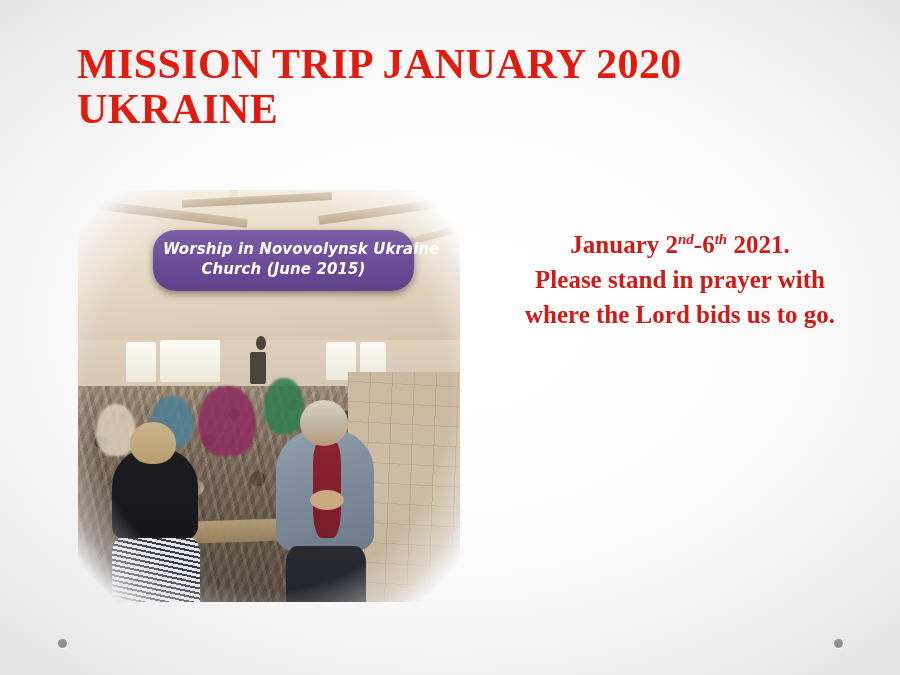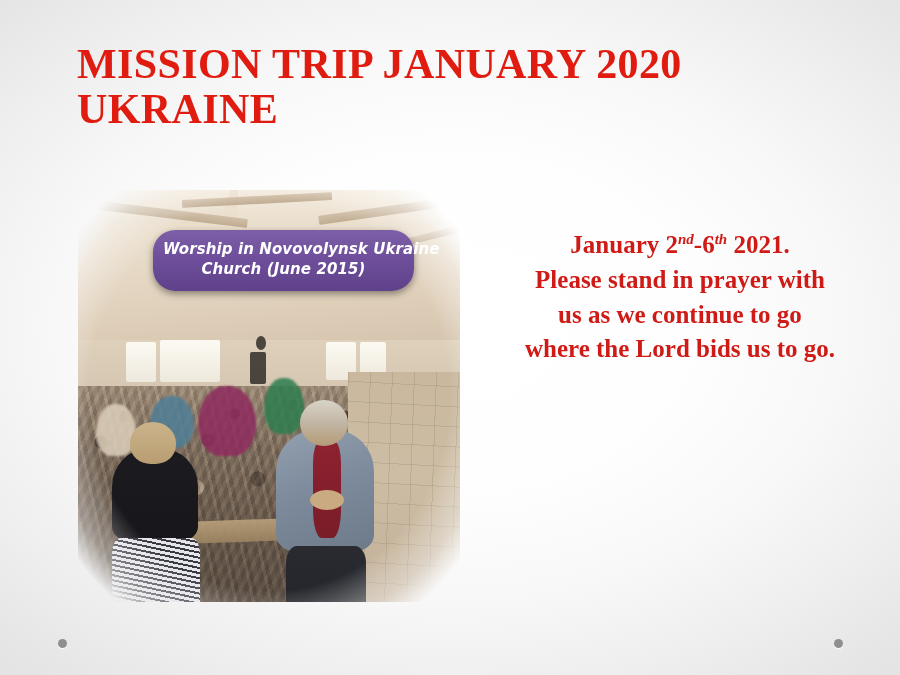--- a/index.html
+++ b/index.html
@@ -357,20 +357,19 @@
   </div>
 
   <div id="caption-banner">
     <span class="caption-line">Worship in Novovolynsk Ukraine</span>
     <span class="caption-line">Church (June 2015)</span>
   </div>
 
   <div id="body-block">
     <span class="body-line"><span>January 2</span><sup>nd</sup><span>-6</span><sup>th</sup><span> 2021.</span></span>
     <span class="body-line">Please stand in prayer with</span>
-    <span class="body-line">us as we continue to go</span>
     <span class="body-line">where the Lord bids us to go.</span>
   </div>
 
   <div class="deco-dot" id="deco-dot-left"></div>
   <div class="deco-dot" id="deco-dot-right"></div>
 
 </div>
 
 </body></html>

